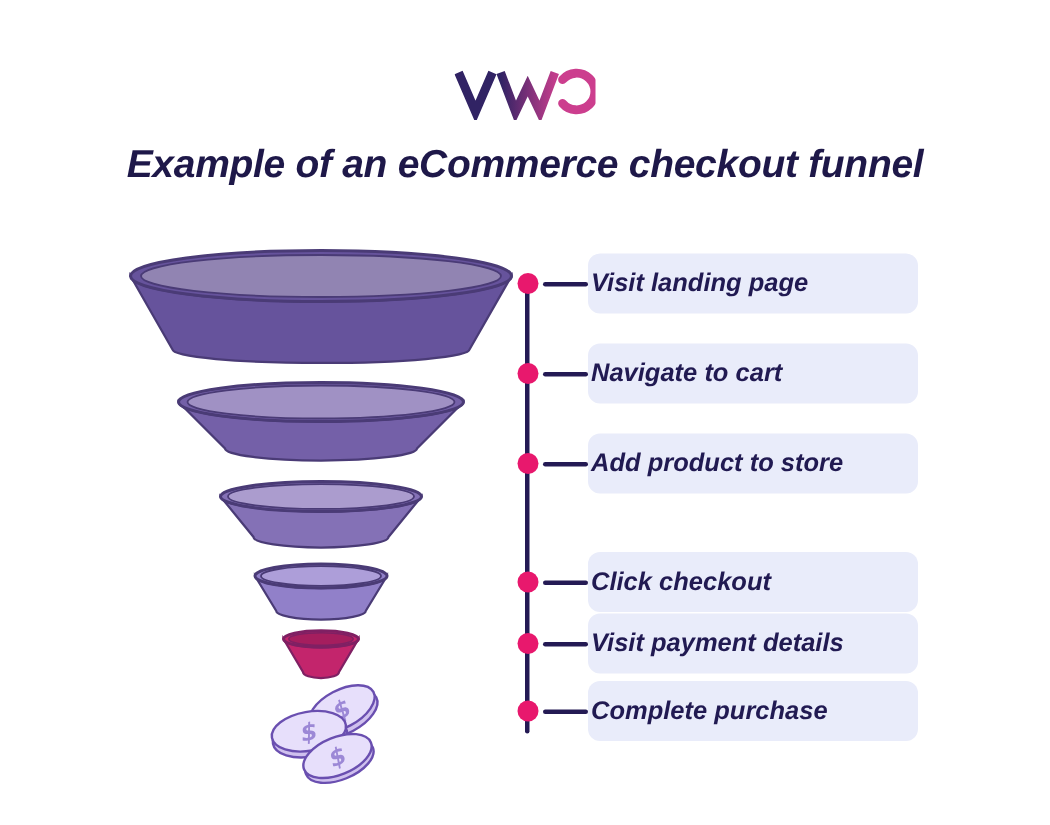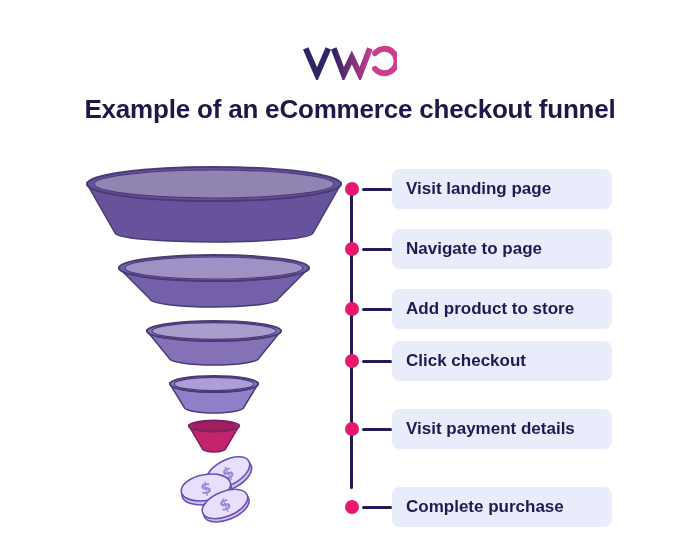--- a/index.html
+++ b/index.html
@@ -1,18 +1,18 @@
 <!DOCTYPE html>
 <html><head>
 <meta charset="utf-8">
 <style>
   html,body{margin:0;padding:0;background:#ffffff;}
   .canvas{
     position:relative;width:700px;height:550px;background:#ffffff;
-    font-family:"Liberation Sans",sans-serif;overflow:hidden;
+    font-family:"Liberation Sans",sans-serif;overflow:hidden;font-style:italic;
   }
   .logo{position:absolute;left:303px;top:42px;width:94px;height:38px;}
   .page-title{
     position:absolute;left:0;top:94px;width:700px;margin:0;
     text-align:center;font-size:26px;font-weight:700;color:#1E1849;
     letter-spacing:-0.2px;
   }
   .funnel-svg{position:absolute;left:0;top:0;width:700px;height:550px;}
   .timeline-line{
     position:absolute;left:350px;top:189px;width:3px;height:300px;
@@ -23,21 +23,21 @@
     position:absolute;left:0;top:13px;width:14px;height:14px;
     border-radius:50%;background:#E8186D;
   }
   .connector{
     position:absolute;left:17px;top:18.5px;width:30px;height:3px;
     background:#241A54;border-radius:2px;
   }
   .step-label{
     position:absolute;left:47px;top:0;width:220px;height:40px;
     background:#E9ECFA;border-radius:8px;display:flex;align-items:center;
-    box-sizing:border-box;padding-left:14px;
+    box-sizing:border-box;padding-left:2px;
   }
   .step-label span{
     font-size:17px;font-weight:700;color:#211A52;white-space:nowrap;
   }
 </style>
 </head>
 <body>
 
 <div class="canvas">
 
@@ -113,49 +113,49 @@
     <span class="connector"></span>
     <div class="step-label">
       <span>Visit landing page</span>
     </div>
   </div>
 
   <div class="step" style="top:229px">
     <span class="dot"></span>
     <span class="connector"></span>
     <div class="step-label">
-      <span>Navigate to page</span>
+      <span>Navigate to cart</span>
     </div>
   </div>
 
   <div class="step" style="top:289px">
     <span class="dot"></span>
     <span class="connector"></span>
     <div class="step-label">
       <span>Add product to store</span>
     </div>
   </div>
 
-  <div class="step" style="top:341px">
+  <div class="step" style="top:368px">
     <span class="dot"></span>
     <span class="connector"></span>
     <div class="step-label">
       <span>Click checkout</span>
     </div>
   </div>
 
   <div class="step" style="top:409px">
     <span class="dot"></span>
     <span class="connector"></span>
     <div class="step-label">
       <span>Visit payment details</span>
     </div>
   </div>
 
-  <div class="step" style="top:487px">
+  <div class="step" style="top:454px">
     <span class="dot"></span>
     <span class="connector"></span>
     <div class="step-label">
       <span>Complete purchase</span>
     </div>
   </div>
 
 </div>
 
 </body></html>

